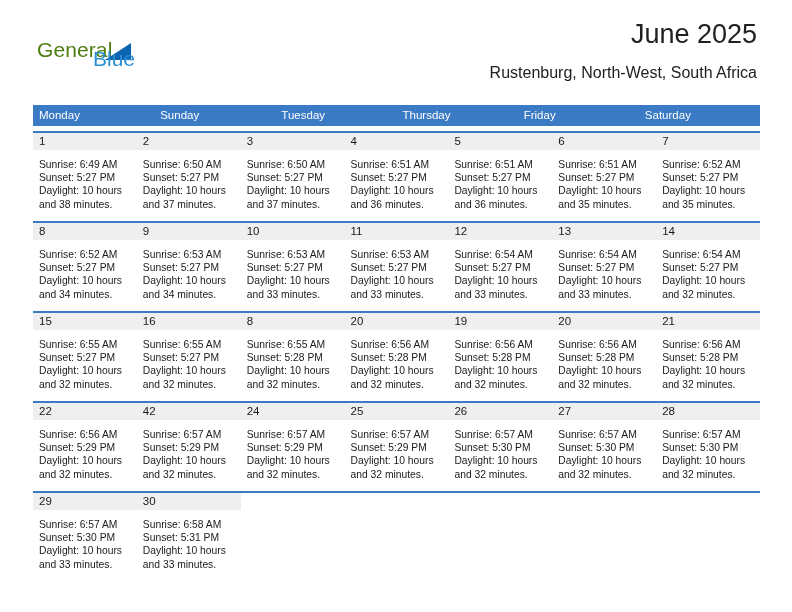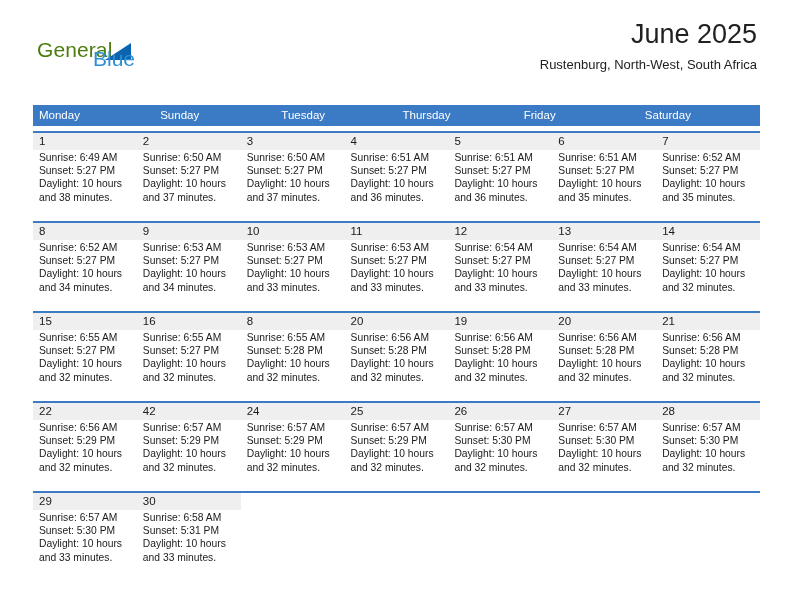--- a/index.html
+++ b/index.html
@@ -71,22 +71,22 @@
     top: 18px;
     text-align: right;
   }
   .cal-title {
     font-size: 27px;
     color: #212121;
     line-height: 32px;
     white-space: nowrap;
   }
   .cal-subtitle {
-    margin-top: 6px;
-    font-size: 13px;
+    margin-top: 14px;
+    font-size: 16px;
     color: #212121;
     line-height: 18px;
     white-space: nowrap;
   }
 
   
   .calendar {
     position: absolute;
     left: 33px;
     top: 105px;
@@ -135,21 +135,21 @@
     background: #ffffff;
   }
   .daynum {
     font-size: 11.5px;
     color: #1a1a1a;
     padding-left: 6px;
     line-height: 17px;
     display: block;
   }
   .dayinfo {
-    padding: 1px 6px 0 6px;
+    padding: 8px 6px 0 6px;
     font-size: 10.3px;
     line-height: 13.2px;
     color: #1a1a1a;
   }
   .dayinfo div {
     white-space: nowrap;
   }
   .daycell.empty .dayinfo,
   .daycell.empty .daynum {
     visibility: hidden;

